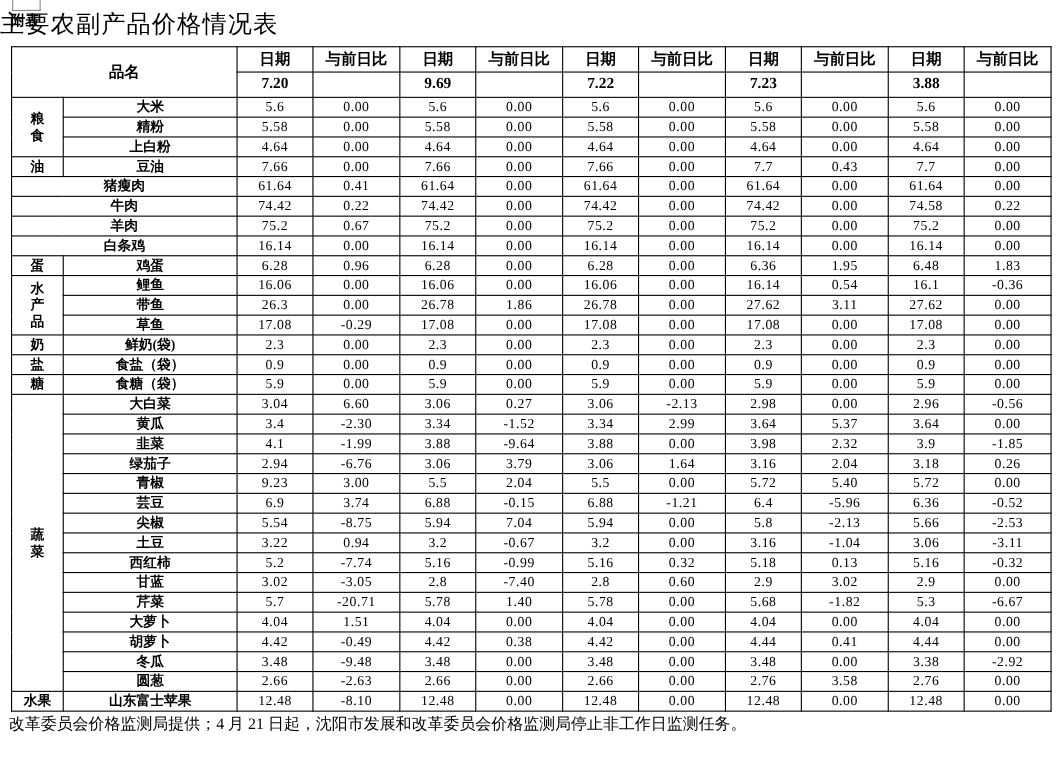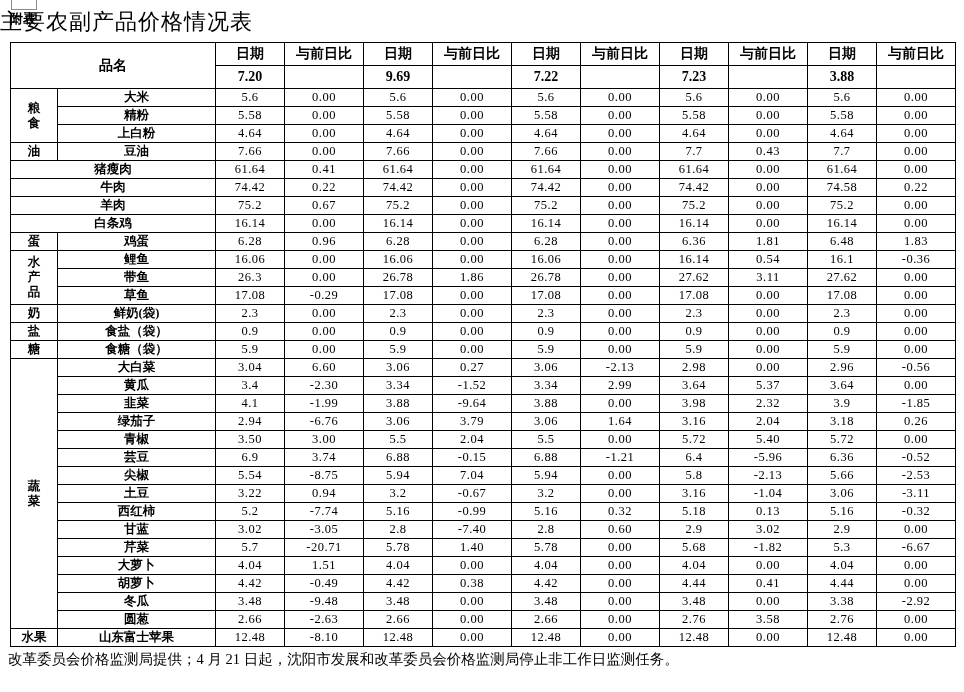--- a/index.html
+++ b/index.html
@@ -207,21 +207,21 @@
       <tr>
         <td class="cat" rowspan="1">蛋</td>
         <td class="pname">鸡蛋</td>
         <td class="num">6.28</td>
         <td class="num">0.96</td>
         <td class="num">6.28</td>
         <td class="num">0.00</td>
         <td class="num">6.28</td>
         <td class="num">0.00</td>
         <td class="num">6.36</td>
-        <td class="num">1.81</td>
+        <td class="num">1.95</td>
         <td class="num">6.48</td>
         <td class="num">1.83</td>
       </tr>
       <tr>
         <td class="cat" rowspan="3">
           <div>水</div>
           <div>产</div>
           <div>品</div>
         </td>
         <td class="pname">鲤鱼</td>
@@ -355,21 +355,21 @@
         <td class="num">3.79</td>
         <td class="num">3.06</td>
         <td class="num">1.64</td>
         <td class="num">3.16</td>
         <td class="num">2.04</td>
         <td class="num">3.18</td>
         <td class="num">0.26</td>
       </tr>
       <tr>
         <td class="pname">青椒</td>
-        <td class="num">3.50</td>
+        <td class="num">9.23</td>
         <td class="num">3.00</td>
         <td class="num">5.5</td>
         <td class="num">2.04</td>
         <td class="num">5.5</td>
         <td class="num">0.00</td>
         <td class="num">5.72</td>
         <td class="num">5.40</td>
         <td class="num">5.72</td>
         <td class="num">0.00</td>
       </tr>

